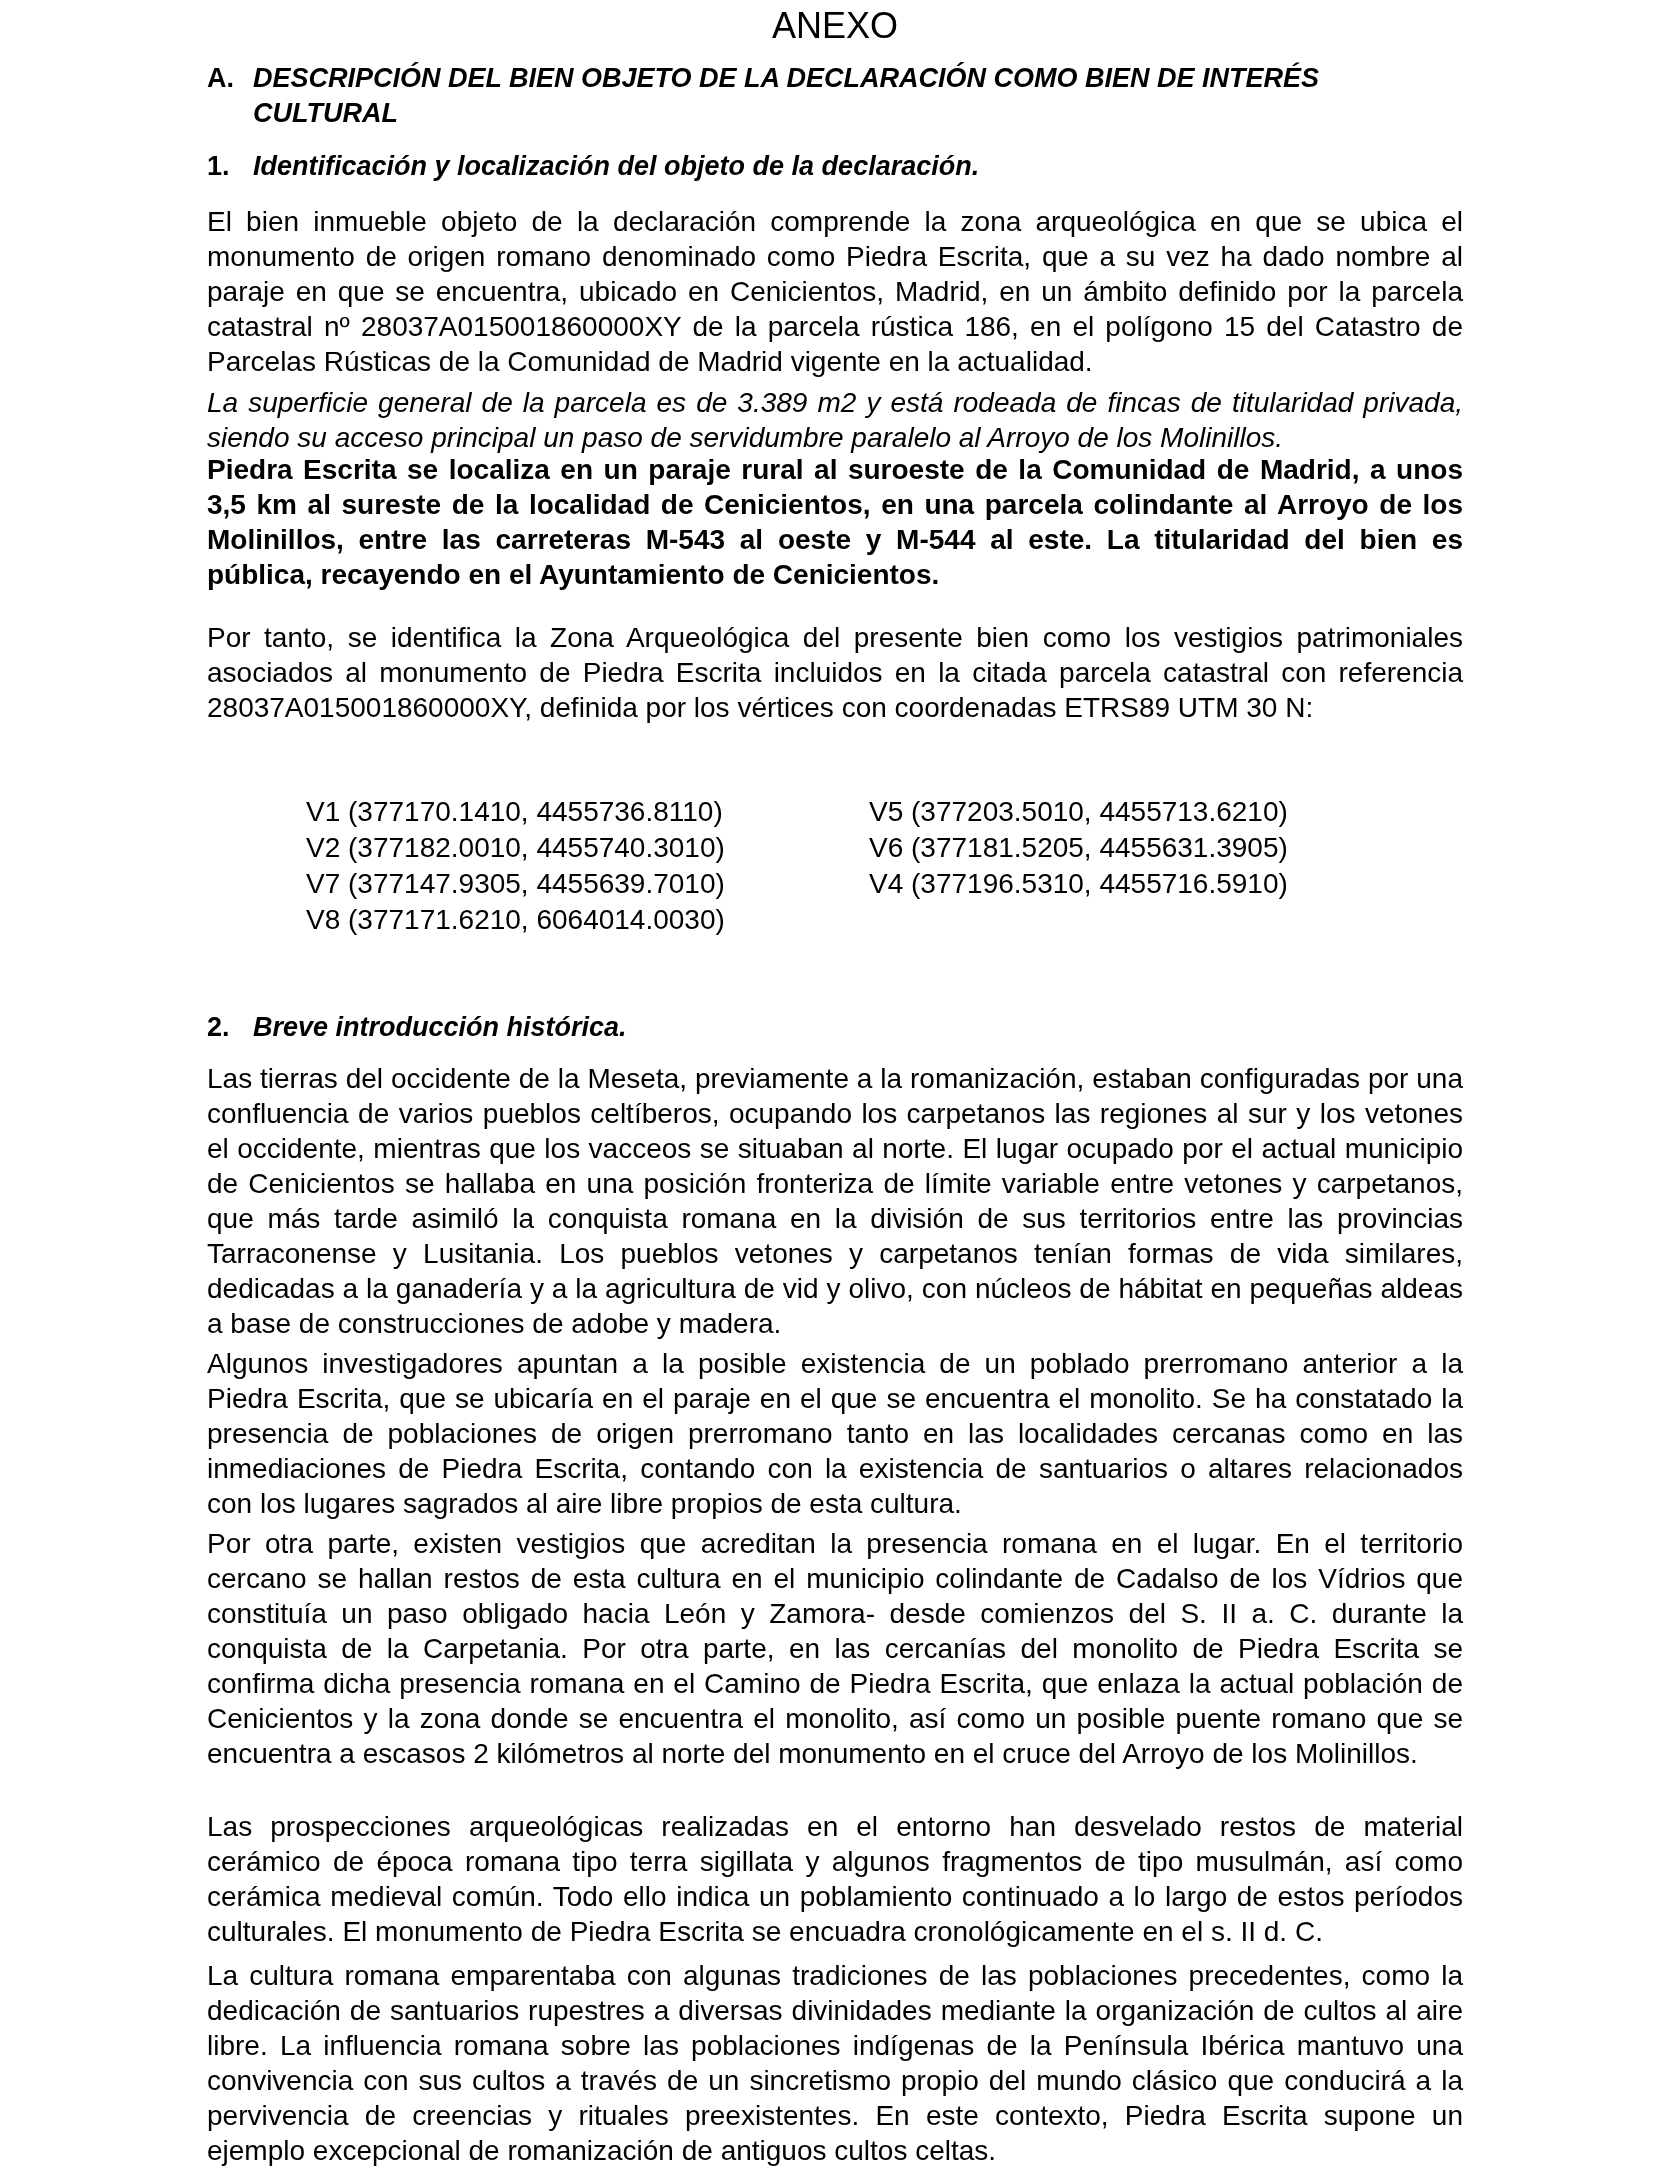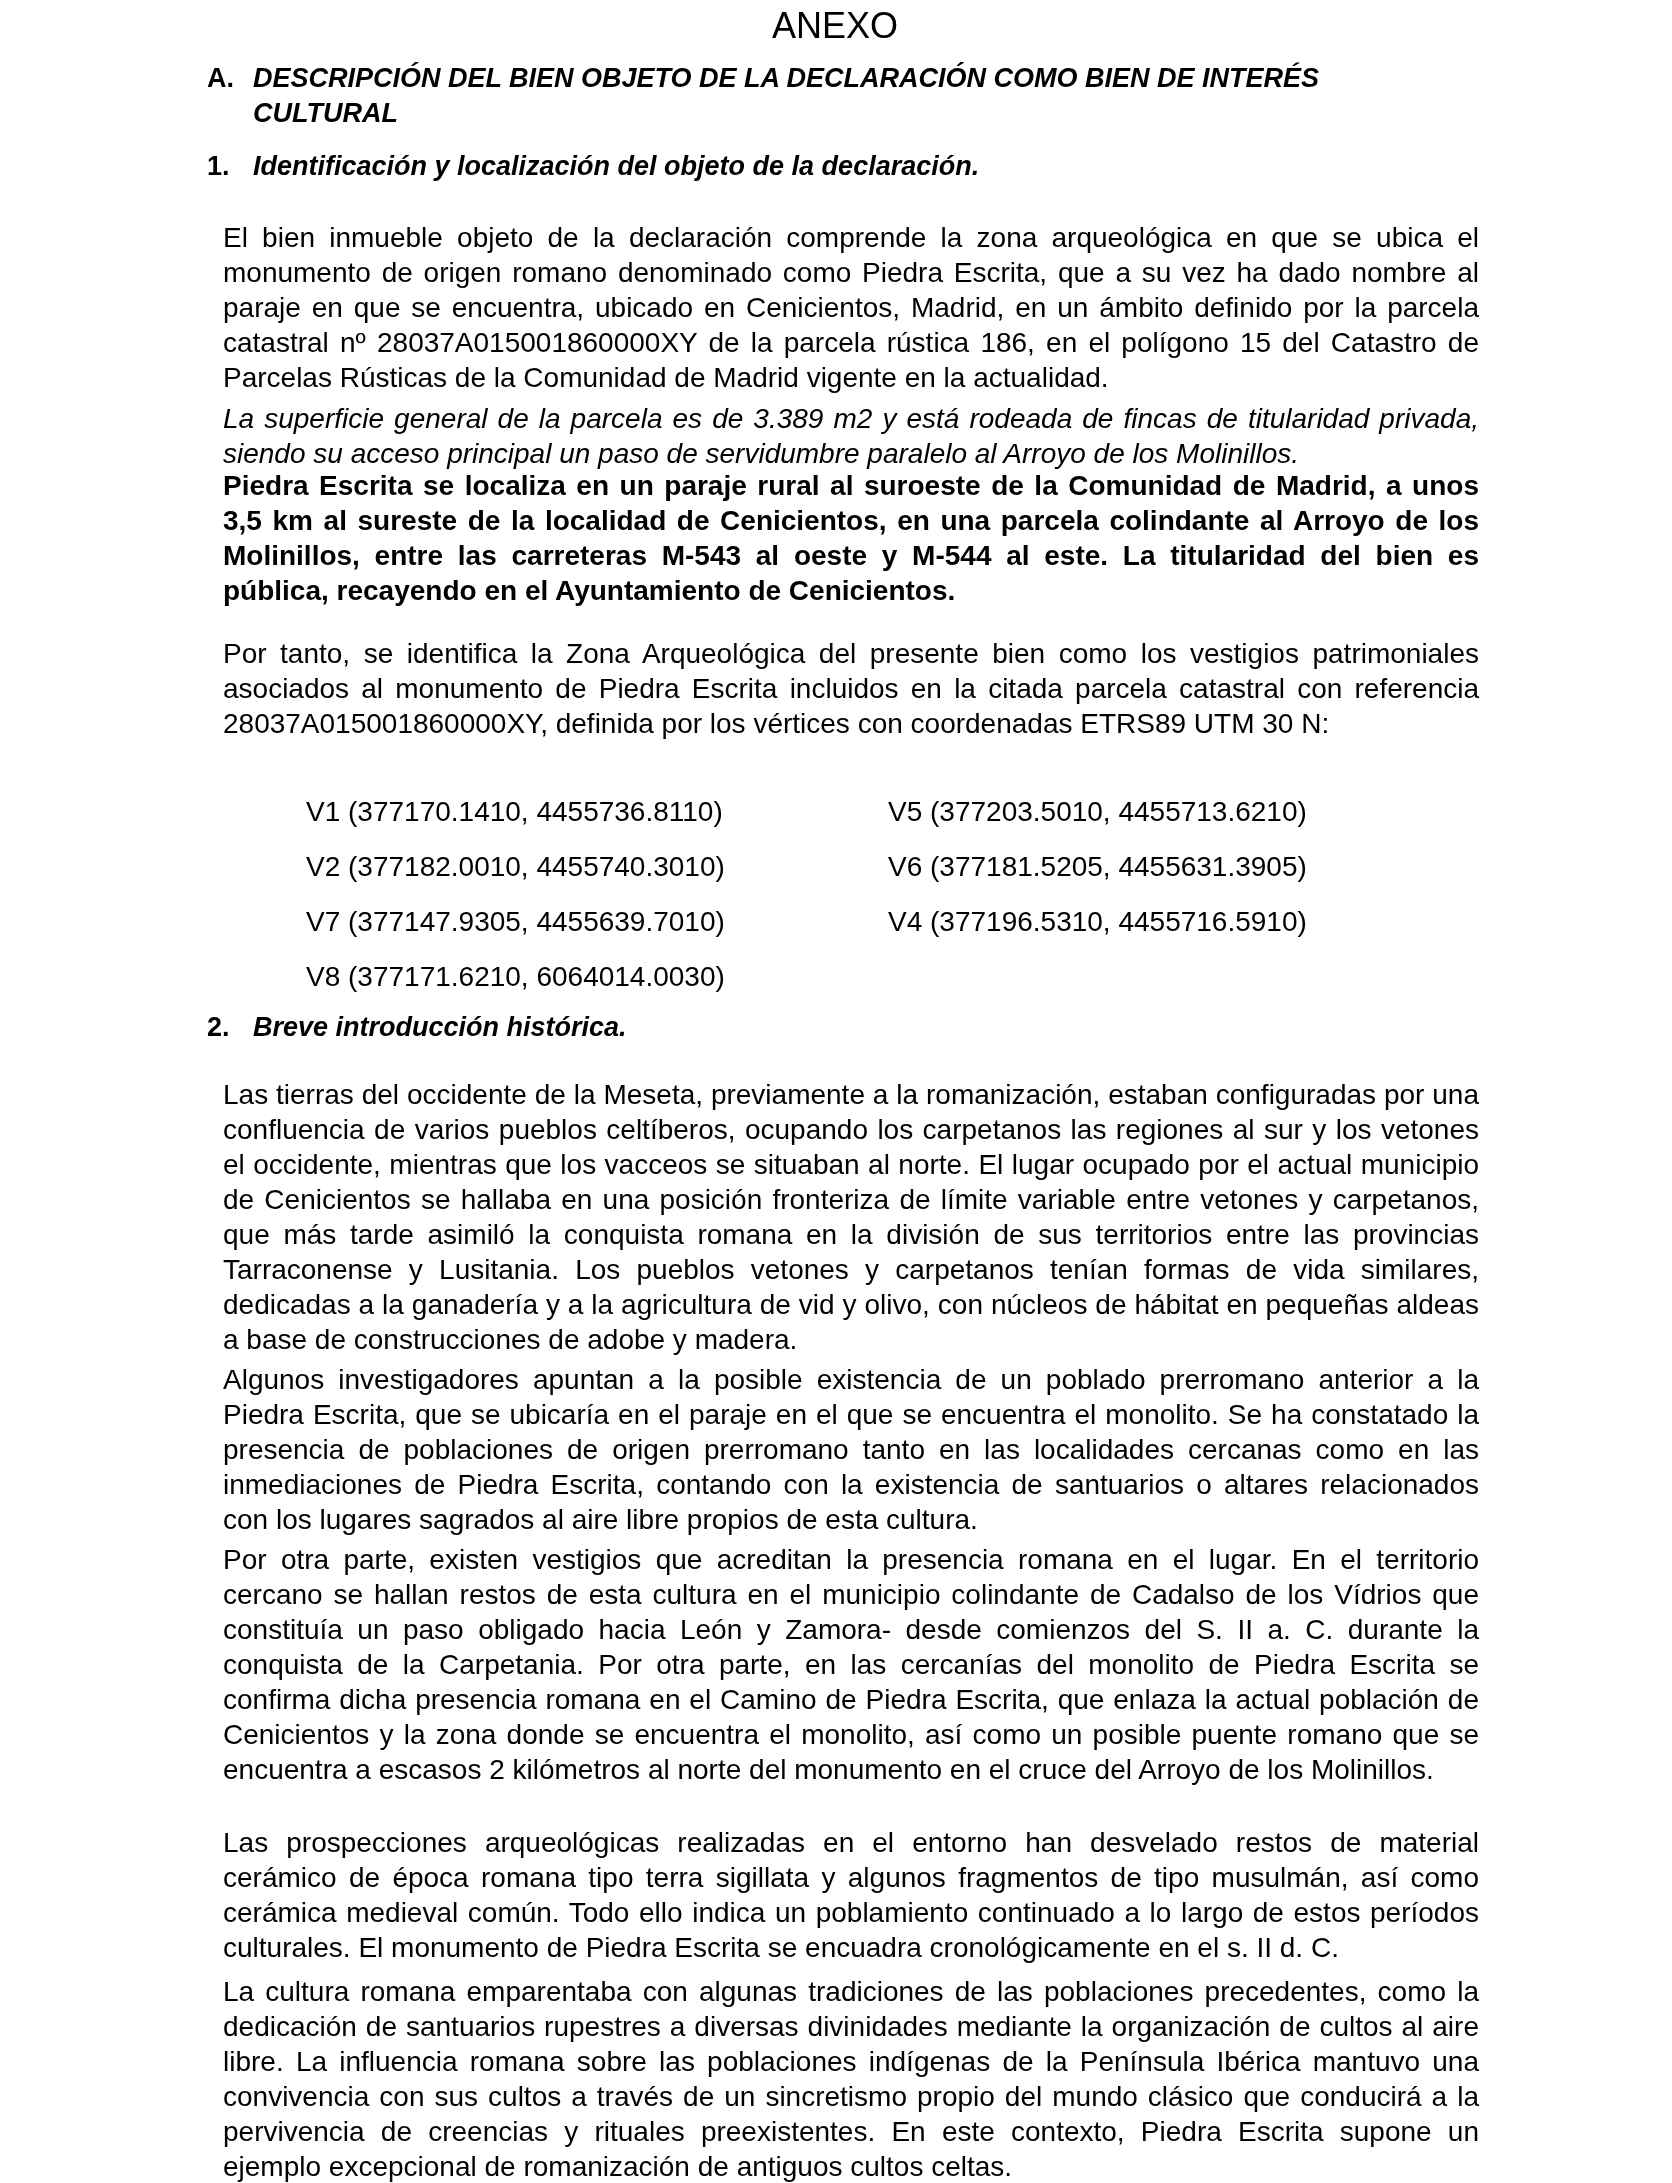--- a/index.html
+++ b/index.html
@@ -15,26 +15,26 @@
   .heading {
     position: absolute; left: 0; width: 1256px;
     font-weight: bold; font-size: 27px; line-height: 35px;
     display: flex;
   }
   .heading .num { width: 46px; flex: none; }
   .heading .txt { flex: 1; font-style: italic; }
   .para {
     position: absolute; left: 0; width: 1256px;
     font-size: 28px; line-height: 35px; text-align: justify;
-    margin: 16px;
+    margin: 0;
   }
   .coords {
     position: absolute; left: 99px; top: 794px; width: 1064px;
     display: grid; grid-template-columns: 563px 502px;
-    font-size: 28px; line-height: 36px; gap: 19px;
+    font-size: 28px; line-height: 36px;
   }
 </style>
 </head>
 <body>
 
 <div class="page">
 
   <div class="annex-title">ANEXO</div>
 
   <div class="heading" style="top:61px;">

